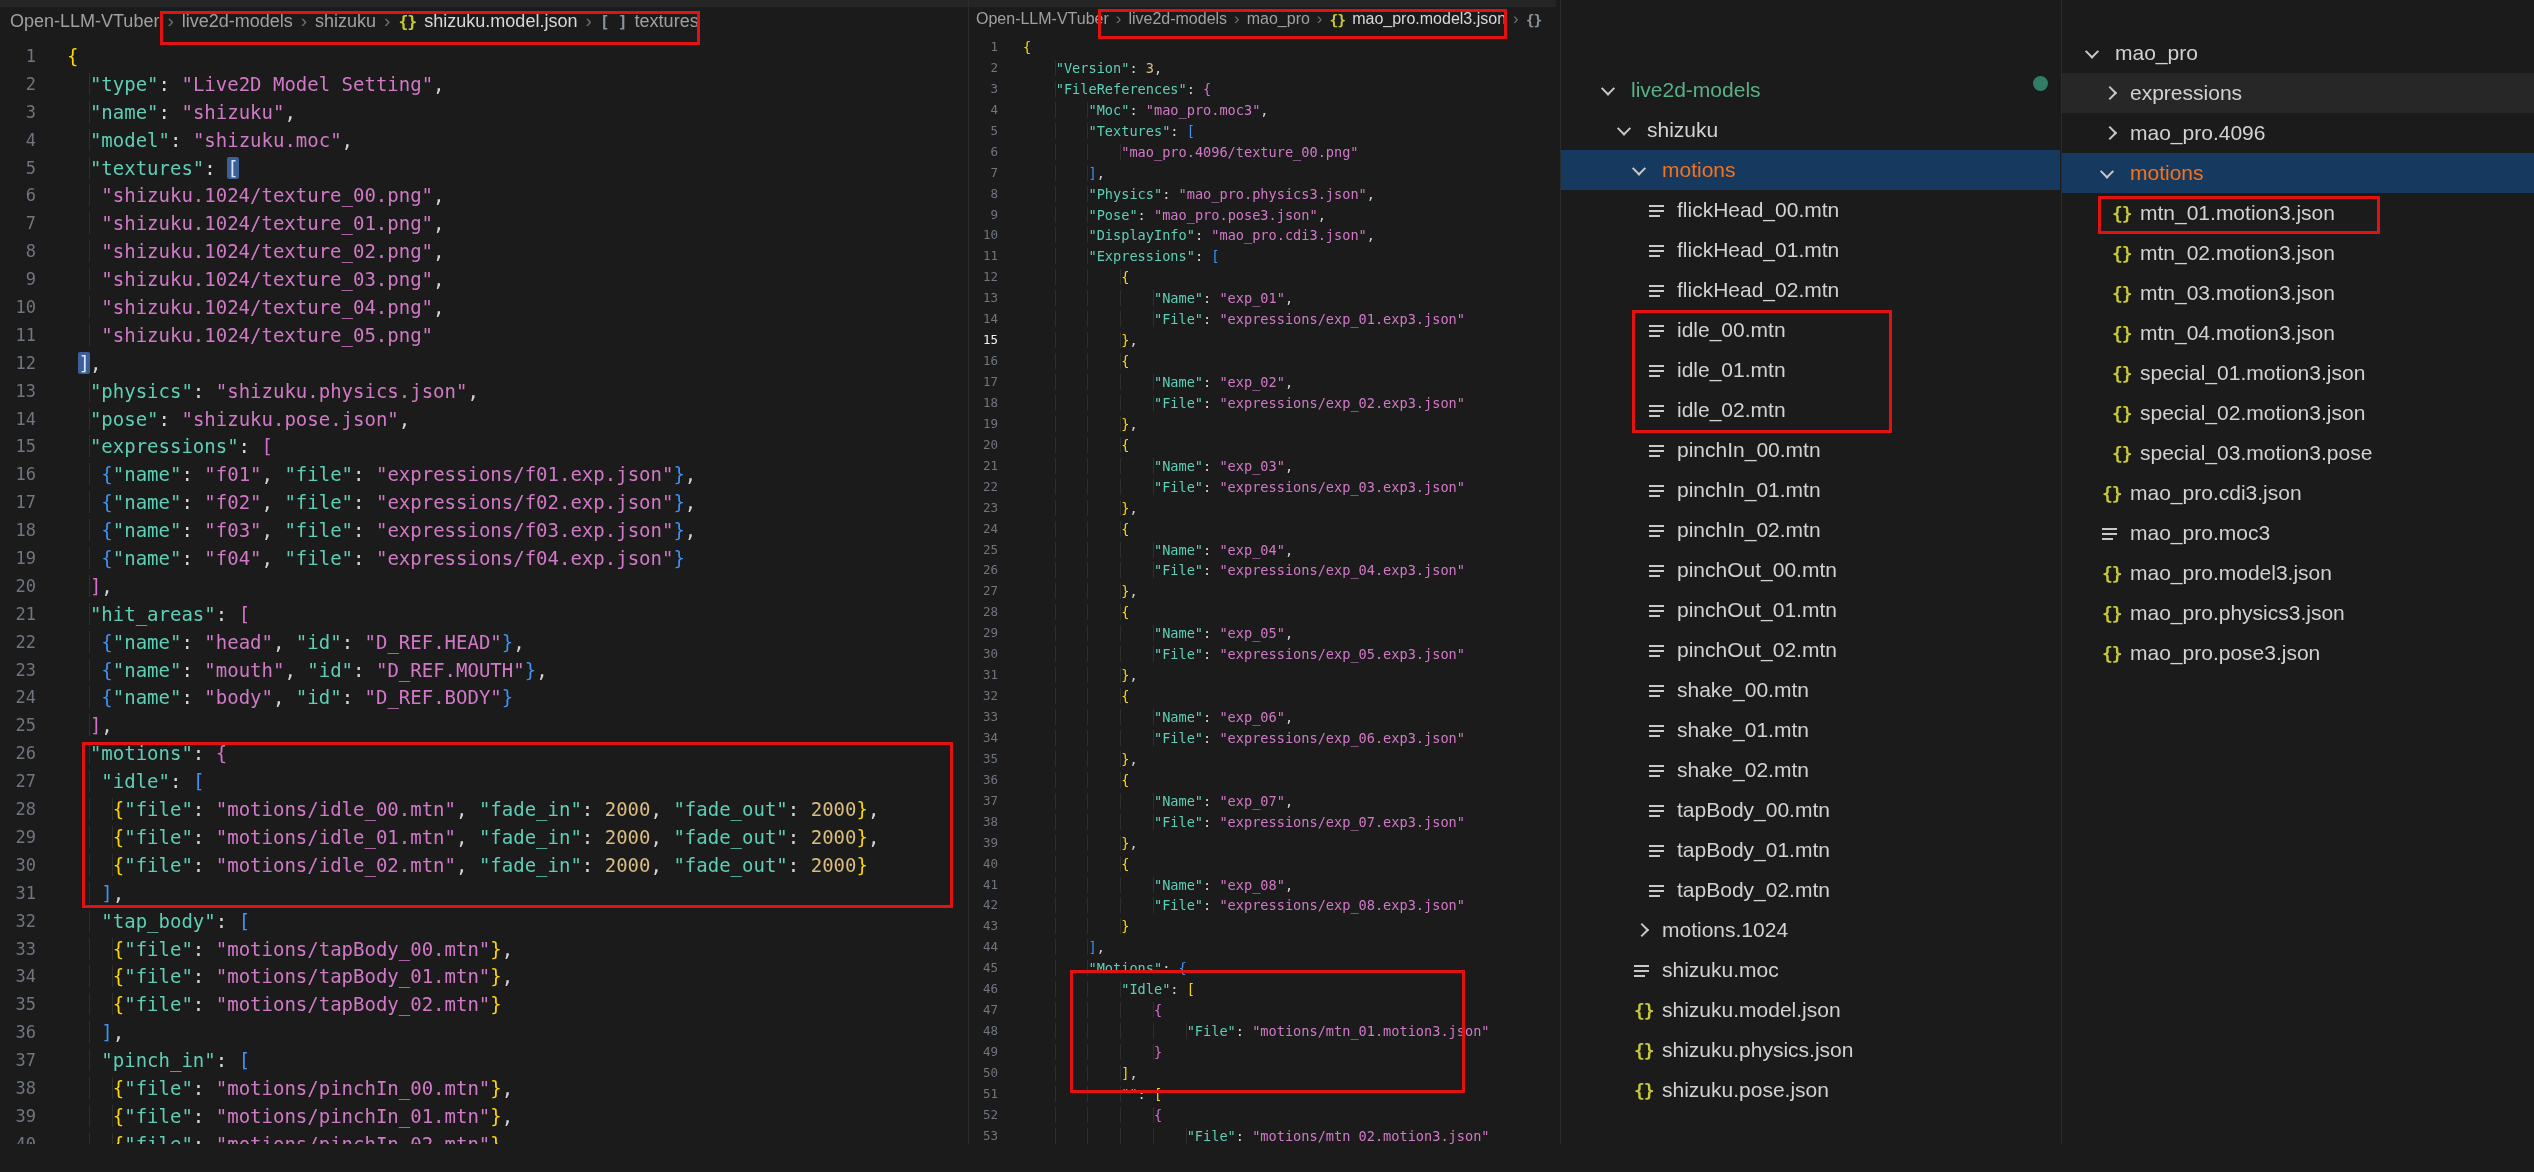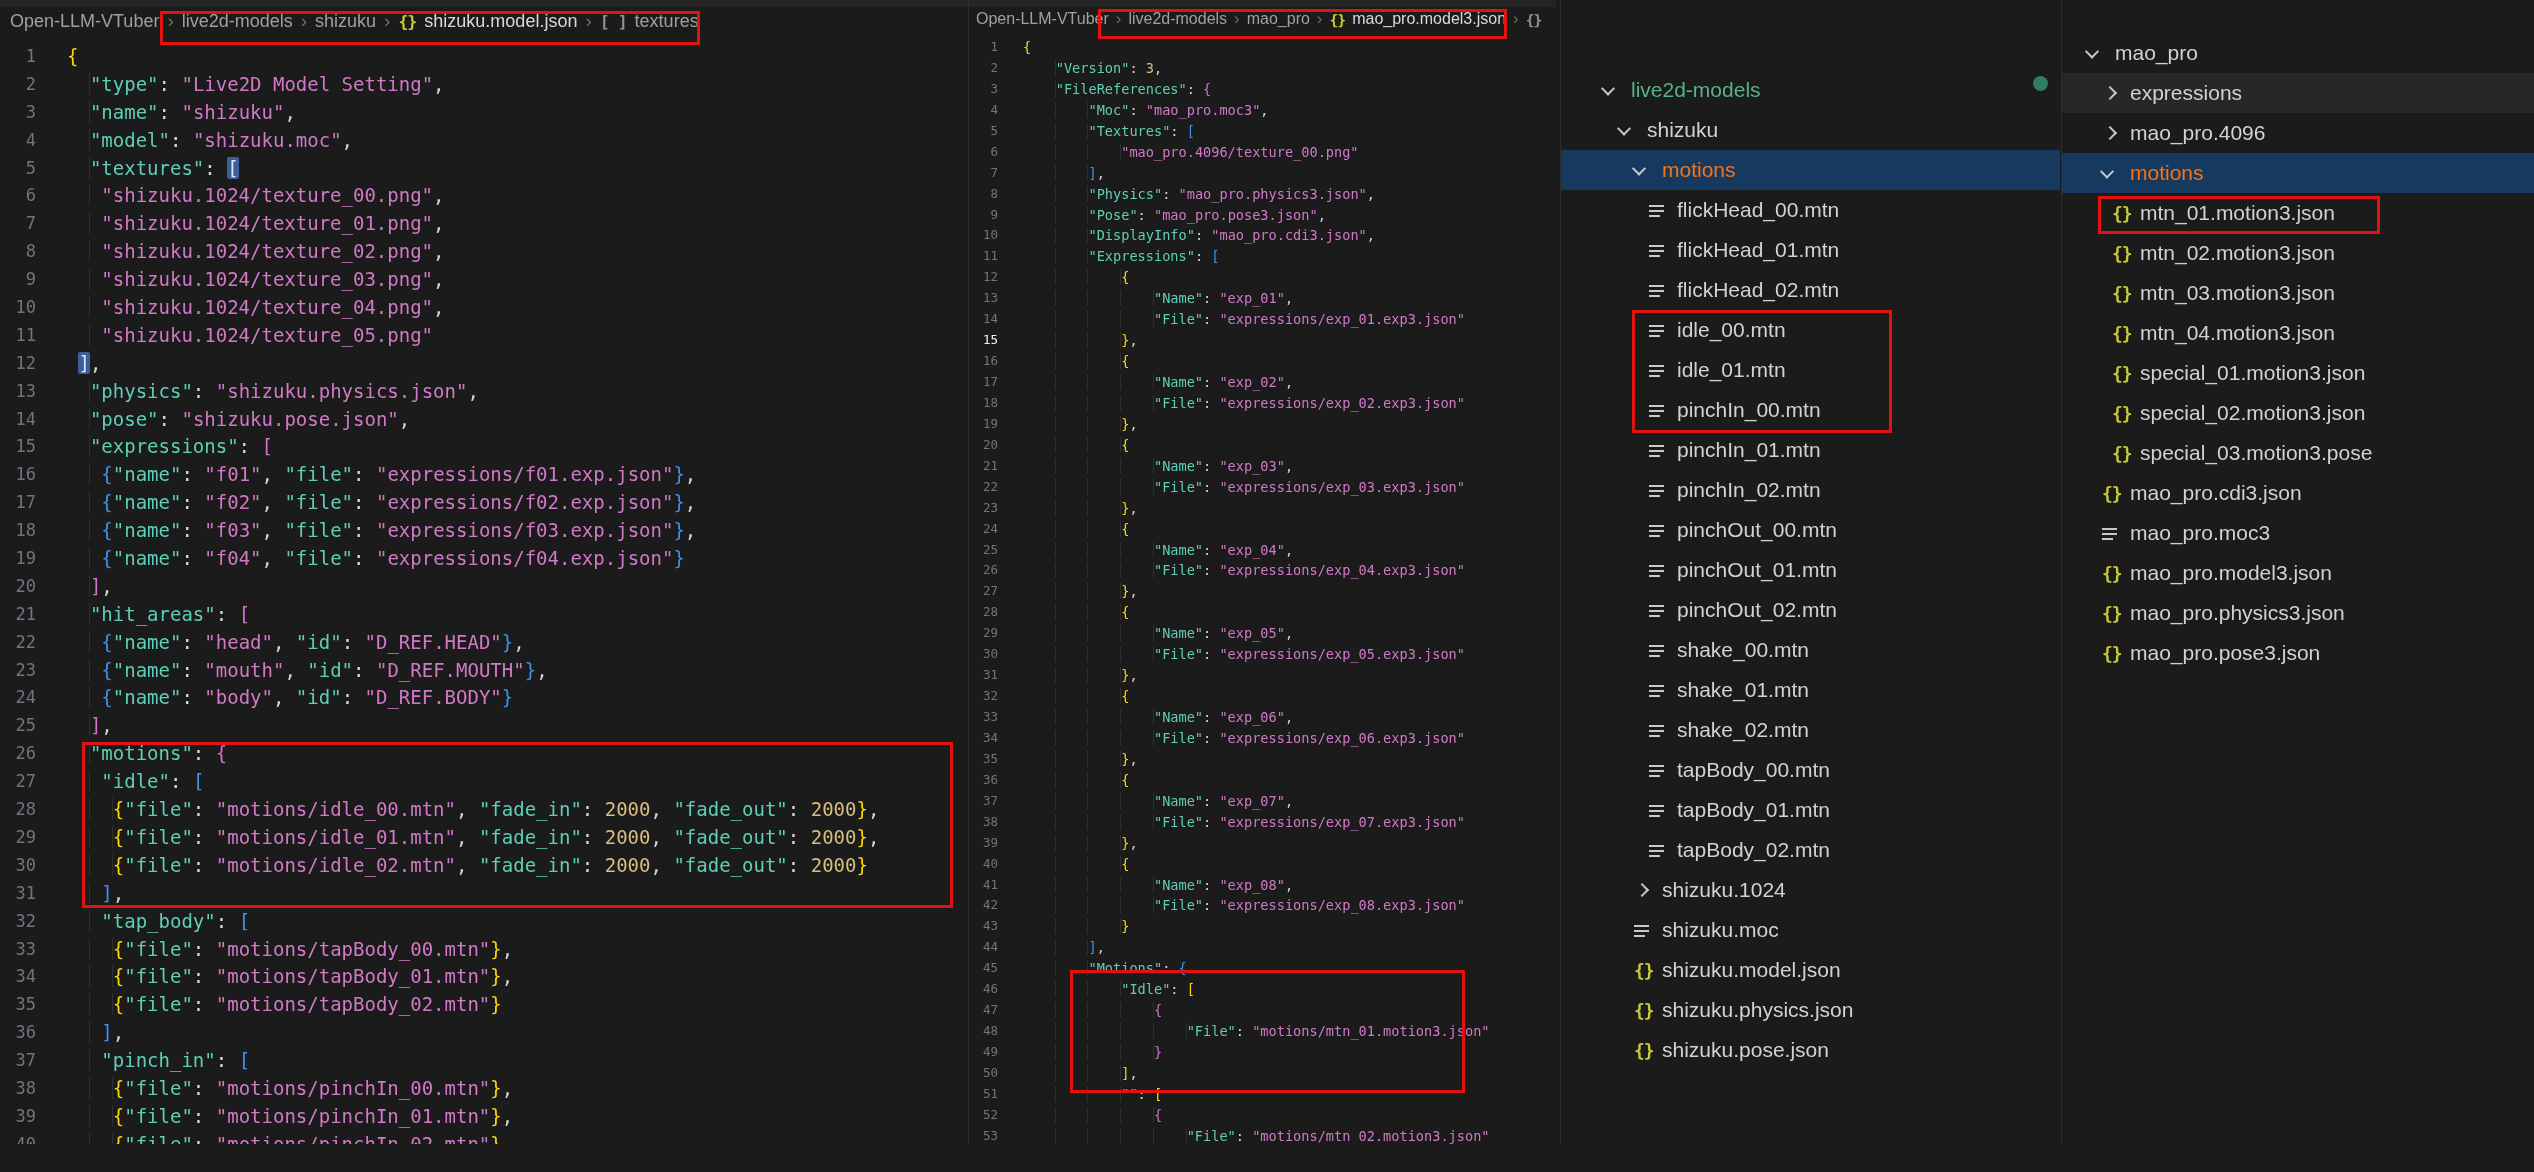--- a/index.html
+++ b/index.html
@@ -550,20 +550,26 @@
         <div class="trow lv3">
           <span class="ticon">
             <span class="flines"></span>
           </span>
           <span class="tlabel">idle_01.mtn</span>
         </div>
         <div class="trow lv3">
           <span class="ticon">
             <span class="flines"></span>
           </span>
+          <span class="tlabel">idle_02.mtn</span>
+        </div>
+        <div class="trow lv3">
+          <span class="ticon">
+            <span class="flines"></span>
+          </span>
           <span class="tlabel">pinchIn_00.mtn</span>
         </div>
         <div class="trow lv3">
           <span class="ticon">
             <span class="flines"></span>
           </span>
           <span class="tlabel">pinchIn_01.mtn</span>
         </div>
         <div class="trow lv3">
           <span class="ticon">
@@ -622,21 +628,21 @@
         <div class="trow lv3">
           <span class="ticon">
             <span class="flines"></span>
           </span>
           <span class="tlabel">tapBody_02.mtn</span>
         </div>
         <div class="trow lv2">
           <span class="ticon">
             <span class="chev right"></span>
           </span>
-          <span class="tlabel">shizuku.1024</span>
+          <span class="tlabel">motions.1024</span>
         </div>
         <div class="trow lv2">
           <span class="ticon">
             <span class="flines"></span>
           </span>
           <span class="tlabel">shizuku.moc</span>
         </div>
         <div class="trow lv2">
           <span class="ticon">
             <span class="jbraces">{}</span>

